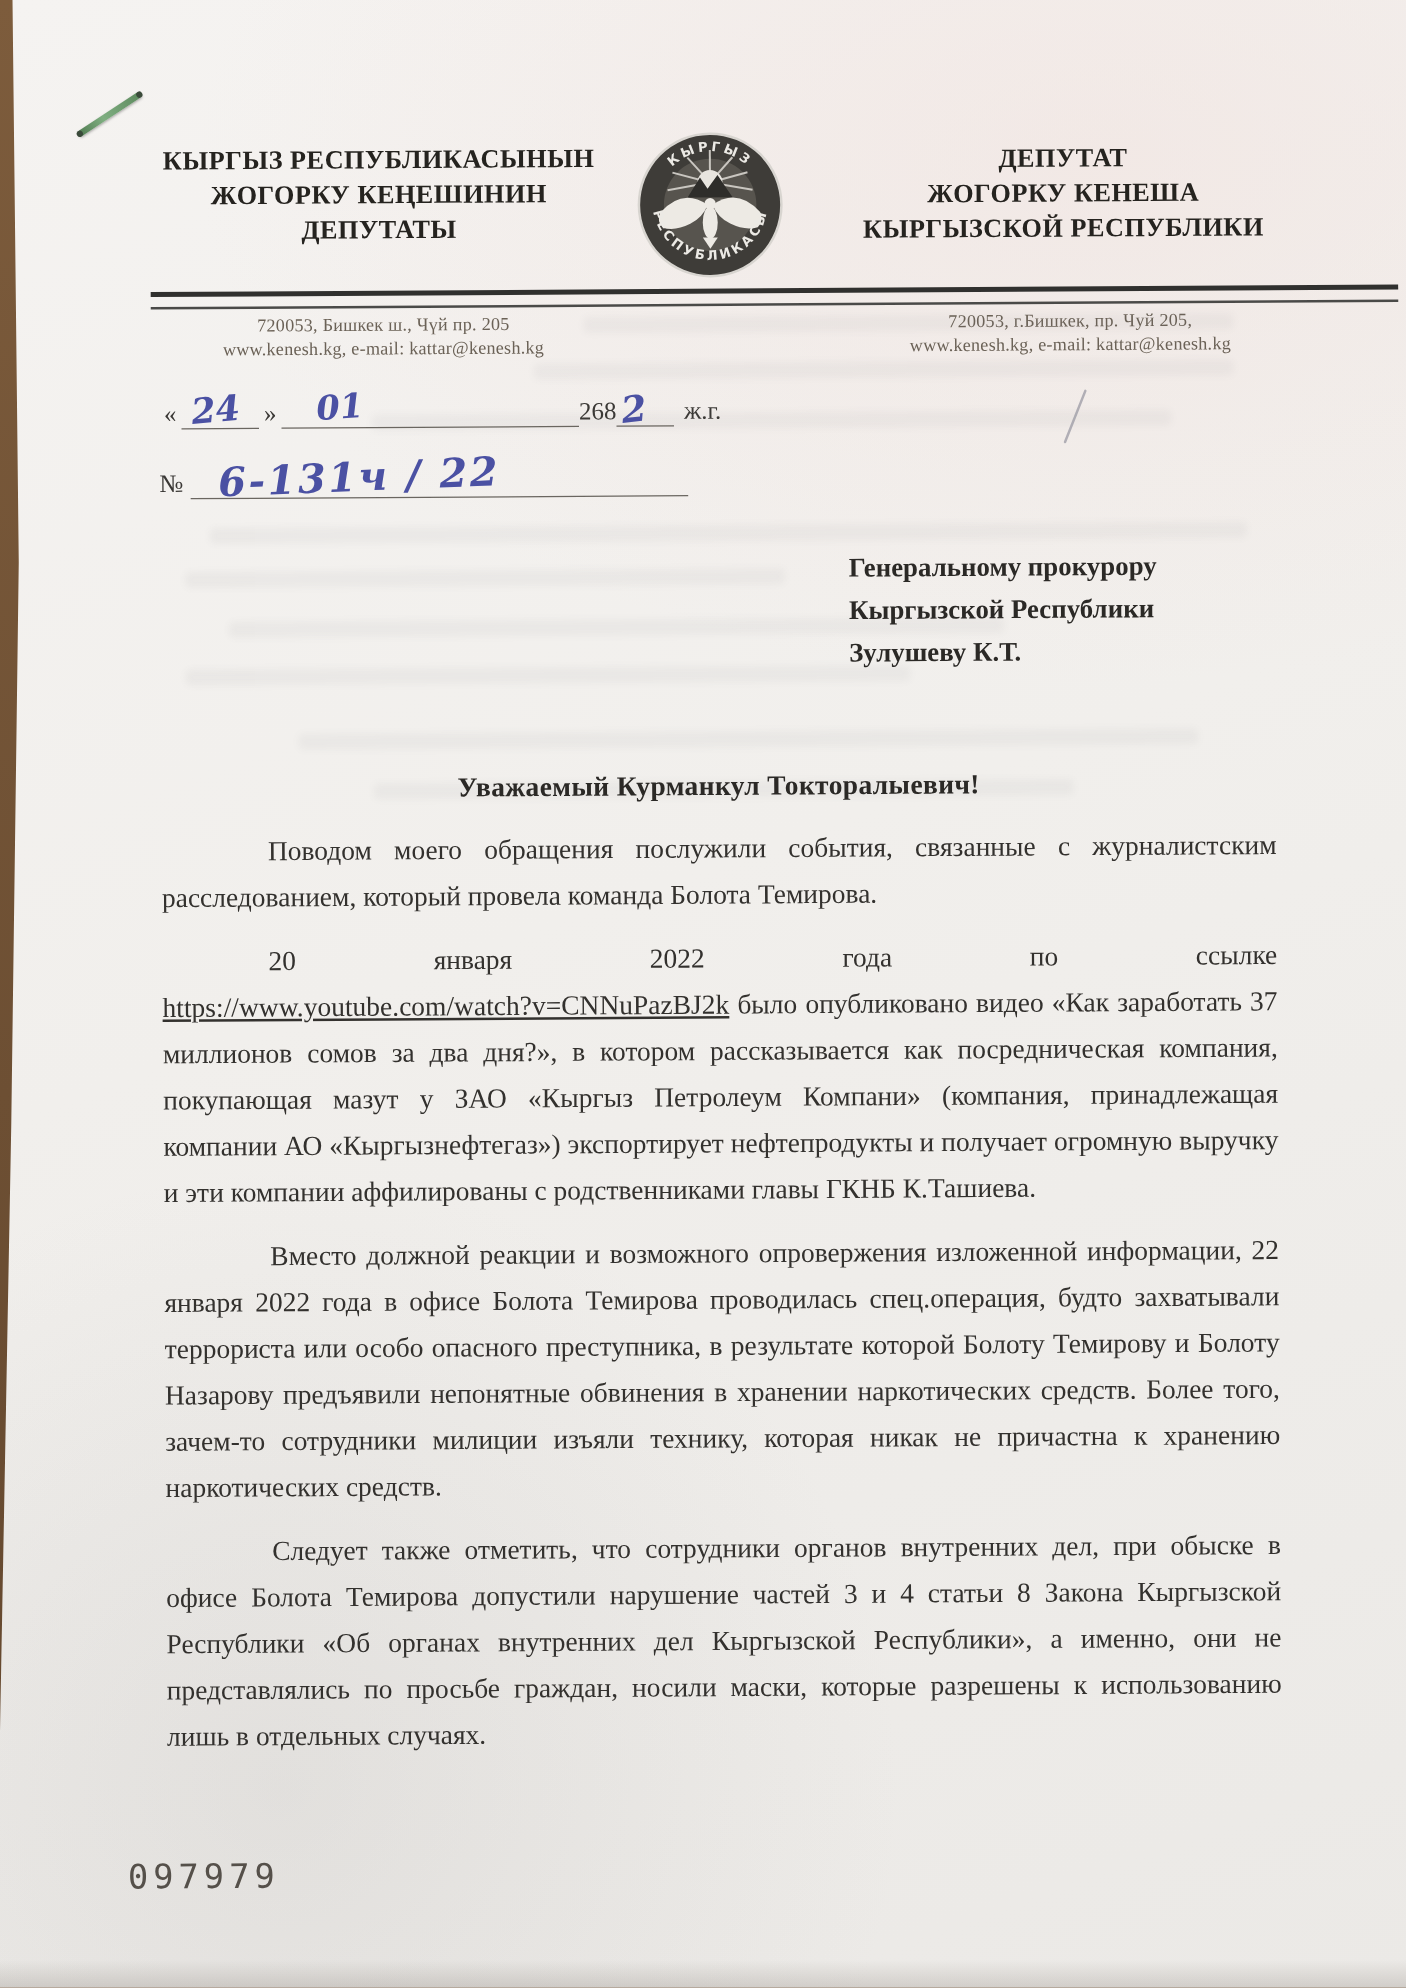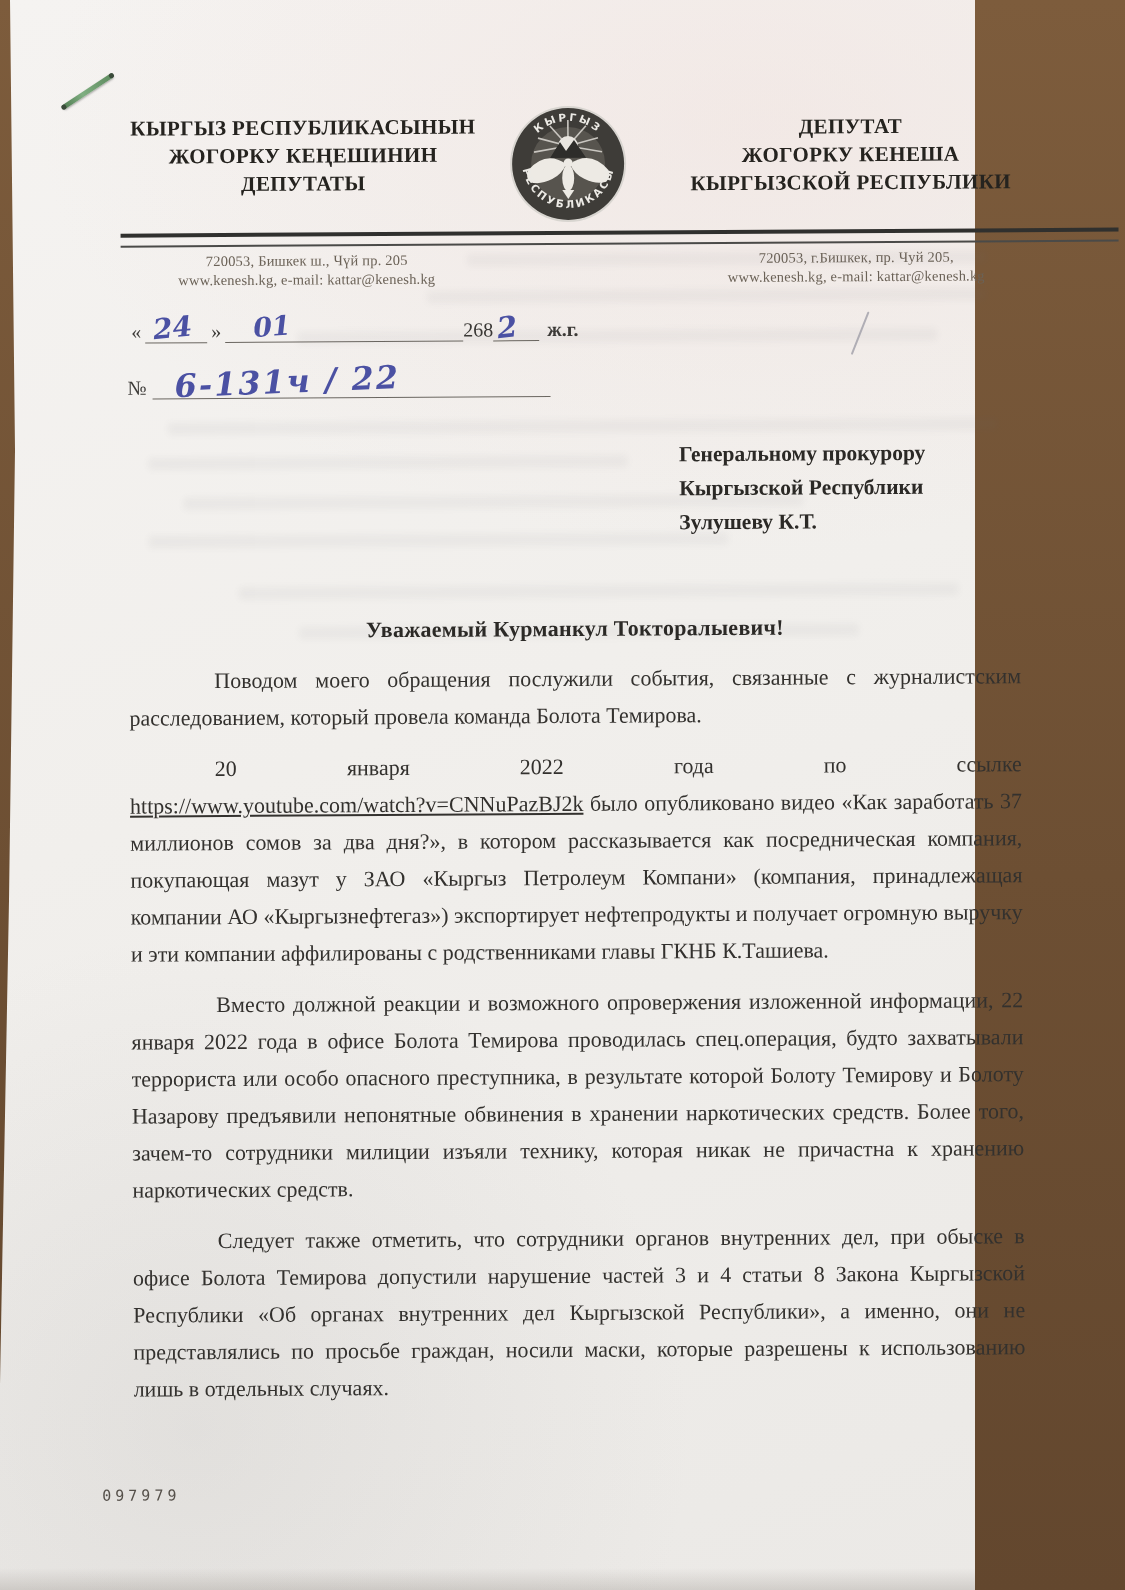--- a/index.html
+++ b/index.html
@@ -3,21 +3,21 @@
 <meta charset="utf-8">
 <style>
   html,body{margin:0;padding:0;}
   body{
     width:1125px;height:1590px;overflow:hidden;position:relative;
     background:linear-gradient(180deg,#7d5c3c 0%,#6d4f33 55%,#63472e 100%);
     font-family:"Liberation Serif", serif;
   }
   
   .paper{
-    position:absolute;left:0;top:0;width:975px;height:1590px;
+    position:absolute;left:0;top:0;width:1125px;height:1590px;
     background:
       radial-gradient(1200px 700px at 78% 8%, rgba(240,222,218,.45), rgba(240,222,218,0) 60%),
       radial-gradient(900px 900px at 20% 90%, rgba(190,188,186,.25), rgba(190,188,186,0) 55%),
       linear-gradient(160deg,#f5f3f1 0%,#f1efec 45%,#ebe9e6 100%);
     clip-path:polygon(10px 0px, 1125px 0px, 1125px 1590px, 0px 1590px, 0px 1385px, 9px 900px, 15px 450px, 10px 0px);
   }
   .paper::after{ 
     content:"";position:absolute;left:0;bottom:0;width:100%;height:22px;
     background:linear-gradient(180deg,rgba(90,80,70,0) 0%,rgba(90,80,70,.18) 100%);
   }
@@ -57,21 +57,21 @@
   .date-line{left:130px;top:314px;display:flex;align-items:flex-end;}
   .num-line{left:130px;top:370px;display:flex;align-items:flex-end;}
   .slot{display:inline-block;border-bottom:1.5px solid #6a6660;position:relative;height:26px;}
   .w70{width:62px}.w240{width:238px}.w45{width:46px}.w395{width:398px}
   .hw{font-family:"DejaVu Serif",serif;font-style:italic;color:#4b51a3;font-weight:bold;}
   .hw-day{position:absolute;left:8px;bottom:-2px;font-size:28px;transform:rotate(-5deg);}
   .hw-month{position:absolute;left:28px;bottom:0px;font-size:27px;transform:rotate(-4deg);}
   .hw-year{position:absolute;left:4px;bottom:-4px;font-size:29px;transform:rotate(-6deg);}
   .hw-num{position:absolute;left:22px;bottom:-3px;font-size:32px;letter-spacing:2px;transform:rotate(-2deg);white-space:nowrap;}
   .q{padding:0 4px;}
-  .suffix{padding-left:8px;font-weight:bold;}
+  .suffix{padding-left:8px;}
   .num-sign{padding-right:6px;}
 
   .slash-mark{position:absolute;left:862px;top:312px;width:2px;height:46px;
               background:#8d8d9a;transform:rotate(22deg);opacity:.65;border-radius:2px;}
 
   
   .ghost{position:absolute;background:#6a6a70;opacity:.055;filter:blur(3px);border-radius:4px;}
 
   
   .recipient{position:absolute;left:681px;top:438px;font-weight:bold;font-size:21.5px;
@@ -82,21 +82,21 @@
               font-weight:bold;font-size:22px;color:#2b2926;letter-spacing:.3px;}
   .letter-body{position:absolute;left:130px;top:660px;width:892px;
                font-size:22px;line-height:37px;color:#33312e;text-align:justify;}
   .letter-body p{margin:0 0 14px 0;text-indent:85px;}
   .spread{display:block;text-align:justify;text-align-last:justify;text-indent:85px;}
   .p2rest{text-indent:0;}
   .url{text-decoration:underline;color:#33312e;}
 
   
   .serial{position:absolute;left:98px;top:1484px;font-family:"DejaVu Sans Mono",monospace;
-          font-size:15px;color:#55504a;letter-spacing:4px;}
+          font-size:27px;color:#55504a;letter-spacing:4px;}
 
   
   .seal-text{font-family:"DejaVu Sans",sans-serif;font-weight:bold;font-size:10.5px;
              letter-spacing:2.5px;fill:#eceae5;}
 </style>
 </head>
 <body>
 
 <div class="paper">
  <div class="tilt">

